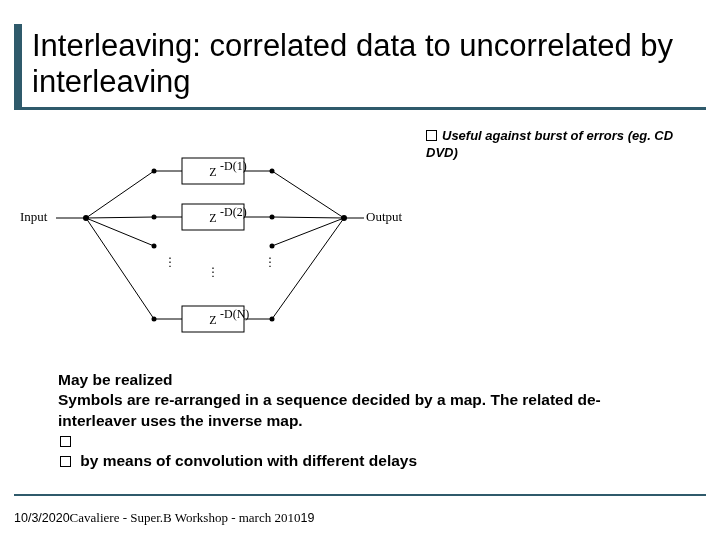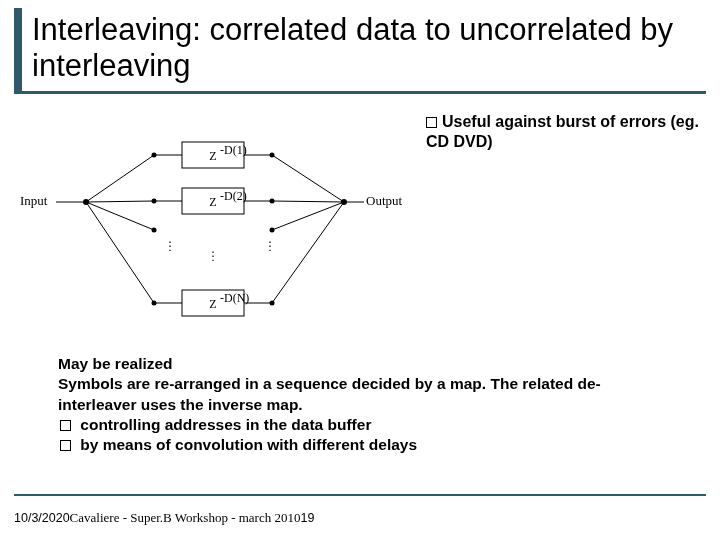--- a/index.html
+++ b/index.html
@@ -9,21 +9,21 @@
     background: #fff;
     font-family: Arial, Helvetica, sans-serif;
     color: #000;
     position: relative;
     overflow: hidden;
   }
   .slide {
     width: 720px;
     height: 540px;
     position: relative;
-    padding: 8px 14px 0 14px;
+    padding: 24px 14px 0 14px;
   }
   .title-block {
     border-left: 8px solid #2F5A6B;
     border-bottom: 3px solid #2F5A6B;
     padding: 4px 0 8px 10px;
     margin-bottom: 18px;
   }
   .title {
     font-size: 31px;
     line-height: 1.15;
@@ -34,22 +34,23 @@
     display: flex;
     gap: 12px;
     margin-bottom: 24px;
   }
   .diagram-col {
     flex: 0 0 400px;
     padding-top: 8px;
   }
   .text-col {
     flex: 1;
-    font-size: 16px;
+    font-size: 13px;
     line-height: 1.25;
+    font-style: italic;
   }
   .bullet {
     font-weight: bold;
     margin-top: 14px;
   }
   .bullet:first-child { margin-top: 0; }
   .sq {
     display: inline-block;
     width: 11px;
     height: 11px;
@@ -174,21 +175,21 @@
       <div class="bullet">
         <span class="sq"></span><span>Useful against burst of errors (eg. CD DVD)</span>
       </div>
     </div>
 
   </div>
 
   <div class="lower-text">
     <div>May be realized</div>
     <div>Symbols are re-arranged in a sequence decided by a map. The related de-interleaver uses the inverse map.</div>
-    <div class="sub"><span class="sq"></span> <span>controlling addresses in the data buffer</span></div>
+    <div class="sub"><span class="sq"></span> </div>
     <div class="sub"><span class="sq"></span> <span>by means of convolution with different delays</span></div>
   </div>
 
   <div class="rule"></div>
 
   <div class="footer">
     <span>10/3/2020</span>
     <span class="center">Cavaliere - Super.B Workshop - march 2010</span>
     <span>19</span>
   </div>

